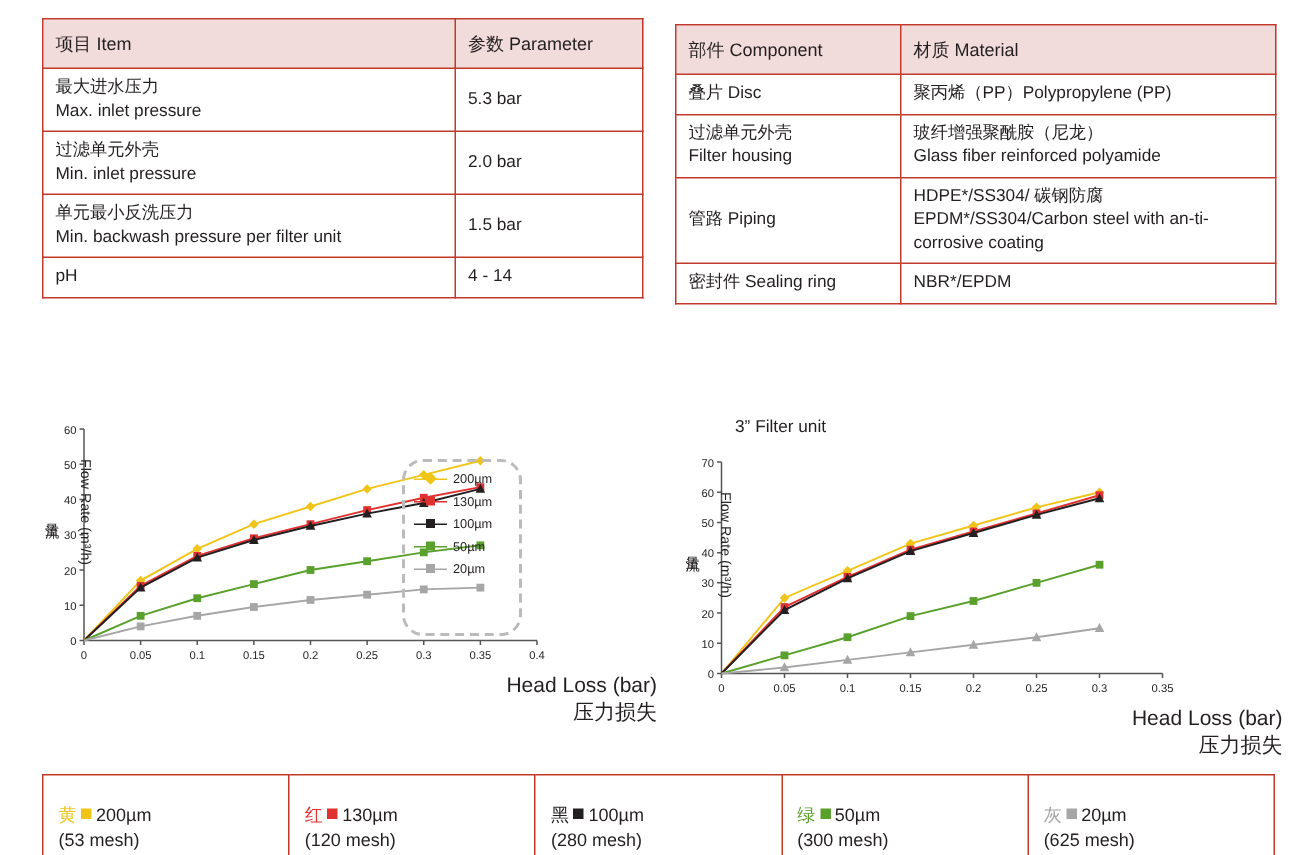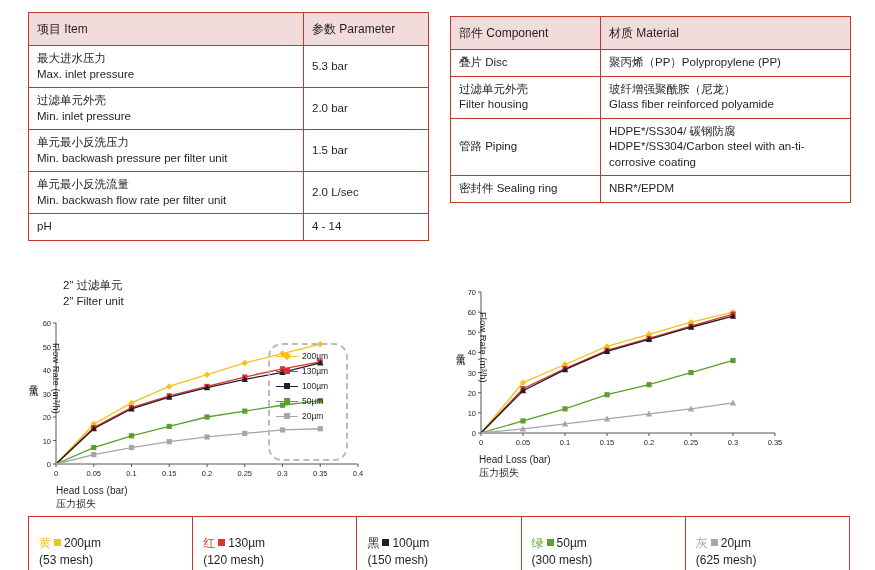--- a/index.html
+++ b/index.html
@@ -61,21 +61,21 @@
     color:#231f20;
     text-align:center;
   }
   .ylabel span{
     display:block;
     writing-mode:vertical-rl;
     transform:rotate(180deg);
     white-space:nowrap;
   }
   .xlabel{
-    text-align:left;font-size:10px;line-height:1.3;
+    text-align:right;font-size:14px;line-height:1.3;
     margin-top:-6px;
     color:#231f20;
   }
   #chart-left .xlabel{padding-left:28px;}
   #chart-right .xlabel{padding-left:24px;}
 
   
   .legend{
     position:absolute;left:240px;top:28px;
     width:80px;height:118px;
@@ -150,27 +150,20 @@
       </tr>
       <tr>
         <td>
           <div>单元最小反洗压力</div>
           <div>Min. backwash pressure per filter unit</div>
         </td>
         <td>1.5 bar</td>
       </tr>
       <tr>
         <td>
-          <div>单元最小反洗流量</div>
-          <div>Min. backwash flow rate per filter unit</div>
-        </td>
-        <td>2.0 L/sec</td>
-      </tr>
-      <tr>
-        <td>
           <div>pH</div>
         </td>
         <td>4 - 14</td>
       </tr>
     </tbody>
   </table>
 
   <table class="spec" id="table-right">
     <colgroup>
         <col class="c1">
@@ -200,39 +193,35 @@
           <div>玻纤增强聚酰胺（尼龙）</div>
           <div>Glass fiber reinforced polyamide</div>
         </td>
       </tr>
       <tr>
         <td>
           <div>管路 Piping</div>
         </td>
         <td>
           <div>HDPE*/SS304/ 碳钢防腐</div>
-          <div>HDPE*/SS304/Carbon steel with an-ti-corrosive coating</div>
+          <div>EPDM*/SS304/Carbon steel with an-ti-corrosive coating</div>
         </td>
       </tr>
       <tr>
         <td>
           <div>密封件 Sealing ring</div>
         </td>
         <td>
           <div>NBR*/EPDM</div>
         </td>
       </tr>
     </tbody>
   </table>
 
   <div class="chart-block" id="chart-left">
-    <div class="chart-title">
-      <div>2” 过滤单元</div>
-      <div>2”  Filter unit</div>
-    </div>
     <div class="plot-area">
       <div class="ylabel">
         <span><span>流量</span>&nbsp;<span>Flow Rate (m³/h)</span></span>
       </div>
       <svg class="plot" id="svg-left" width="340" height="175">
           <line x1="28" y1="8" x2="28" y2="149" stroke="#555" stroke-width="1"></line>
           <line x1="28" y1="149" x2="330" y2="149" stroke="#555" stroke-width="1"></line>
           <line x1="25" y1="149" x2="28" y2="149" stroke="#555" stroke-width="1"></line>
           <text x="23" y="152" text-anchor="end" font-size="7.5" font-family="&quot;Liberation Sans&quot;,sans-serif" fill="#231f20">0</text>
           <line x1="25" y1="125.5" x2="28" y2="125.5" stroke="#555" stroke-width="1"></line>
@@ -345,20 +334,21 @@
       </div>
     </div>
     <div class="xlabel">
       <div>Head Loss (bar)</div>
       <div>压力损失</div>
     </div>
   </div>
 
   <div class="chart-block" id="chart-right">
     <div class="chart-title">
+      <div>3”  Filter unit</div>
     </div>
     <div class="plot-area">
       <div class="ylabel">
         <span><span>流量</span>&nbsp;<span>Flow Rate (m³/h)</span></span>
       </div>
       <svg class="plot" id="svg-right" width="330" height="175">
           <line x1="26" y1="8" x2="26" y2="149" stroke="#555" stroke-width="1"></line>
           <line x1="26" y1="149" x2="320" y2="149" stroke="#555" stroke-width="1"></line>
           <line x1="23" y1="149" x2="26" y2="149" stroke="#555" stroke-width="1"></line>
           <text x="21" y="152" text-anchor="end" font-size="7.5" font-family="&quot;Liberation Sans&quot;,sans-serif" fill="#231f20">0</text>
@@ -447,21 +437,21 @@
       <td>
         <div>
           <span class="mesh-name" style="color:#e03131">红</span><span class="swatch" style="background:#e03131"></span><span>130µm</span>
         </div>
         <div>(120 mesh)</div>
       </td>
       <td>
         <div>
           <span class="mesh-name" style="color:#231f20">黑</span><span class="swatch" style="background:#231f20"></span><span>100µm</span>
         </div>
-        <div>(150 mesh)</div>
+        <div>(280 mesh)</div>
       </td>
       <td>
         <div>
           <span class="mesh-name" style="color:#5aa02c">绿</span><span class="swatch" style="background:#5aa02c"></span><span>50µm</span>
         </div>
         <div>(300 mesh)</div>
       </td>
       <td>
         <div>
           <span class="mesh-name" style="color:#a6a6a6">灰</span><span class="swatch" style="background:#a6a6a6"></span><span>20µm</span>

